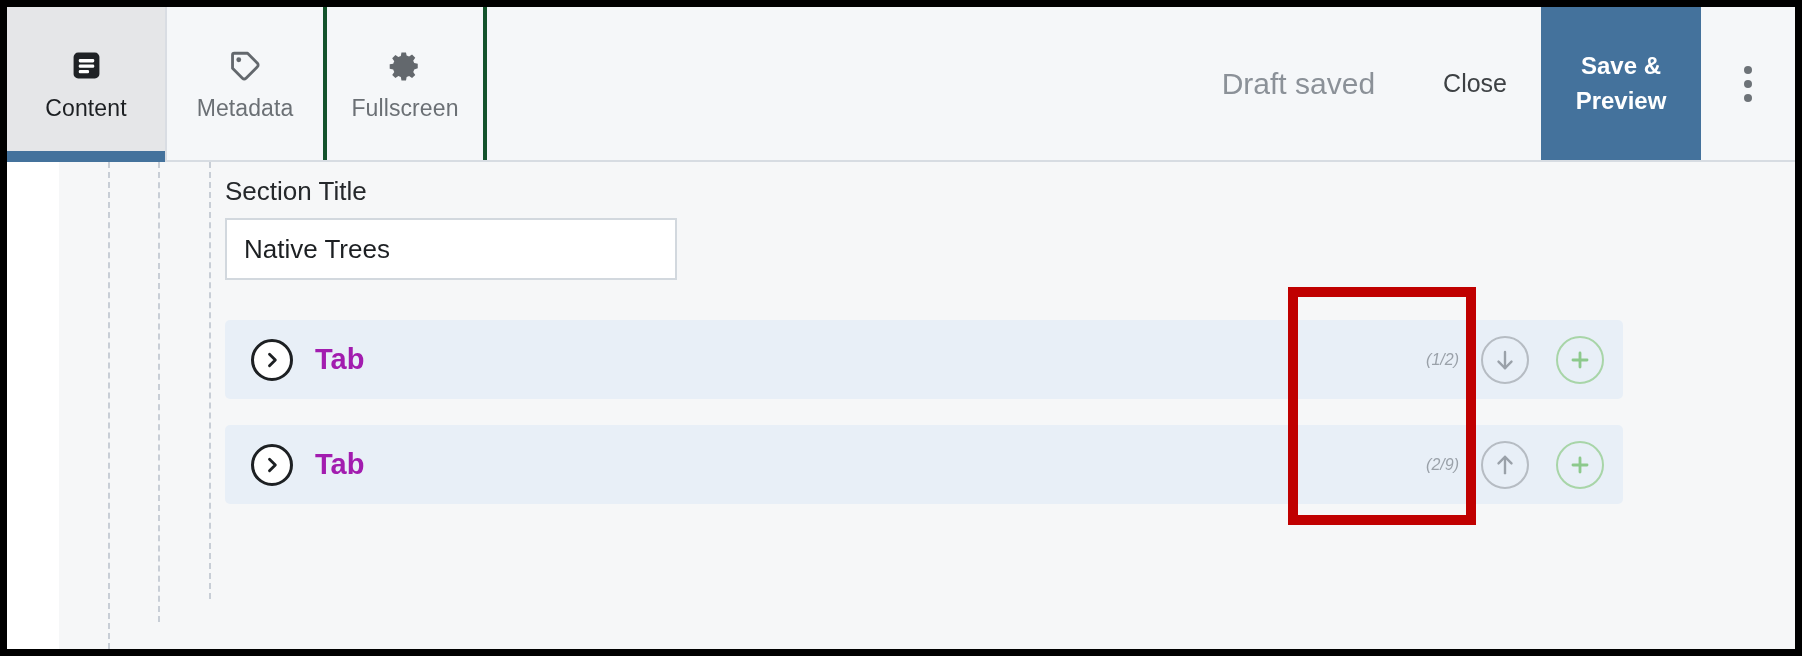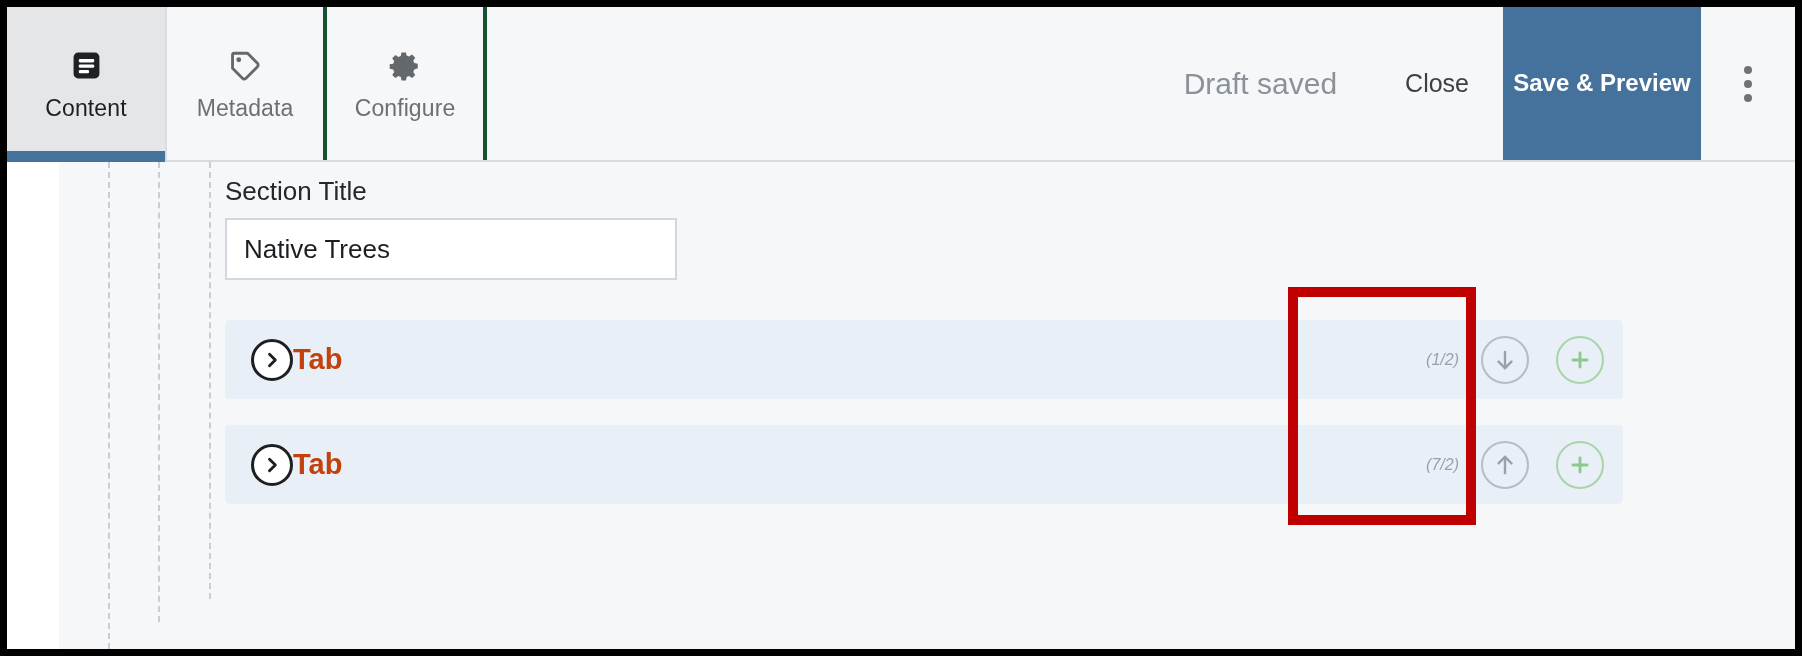--- a/index.html
+++ b/index.html
@@ -73,21 +73,21 @@
   }
   .close-btn {
     display: flex; align-items: center;
     font-size: 25px;
     color: #3d4144;
     padding: 0 34px;
     cursor: pointer;
     white-space: nowrap;
   }
   .save-preview {
-    width: 198px;
+    width: 160px;
     background: #44729c;
     color: #ffffff;
     font-size: 24px;
     font-weight: bold;
     line-height: 1.45;
     display: flex;
     align-items: center;
     justify-content: center;
     text-align: center;
     cursor: pointer;
@@ -168,23 +168,24 @@
     border: 3px solid #1d2023;
     border-radius: 50%;
     background: #ffffff;
     display: flex;
     align-items: center;
     justify-content: center;
     cursor: pointer;
     flex: none;
   }
   .row-label {
+    margin-left: 22px;
     font-size: 29px;
     font-weight: bold;
-    color: #c2410c;
+    color: #a21caf;
   }
   .row-spacer { flex: 1; }
   .counter {
     font-size: 16px;
     font-style: italic;
     color: #9aa1a9;
     margin-right: 22px;
     white-space: nowrap;
   }
   .move-circle {
@@ -248,21 +249,21 @@
       <span class="tab-label">Metadata</span>
     </div>
 
     <div class="tab">
       <span class="tab-icon">
         <svg width="34" height="34" viewBox="0 0 24 24" fill="#63686d">
           <path d="M12 8.2a3.8 3.8 0 1 0 0 7.6 3.8 3.8 0 0 0 0-7.6zm0 5.6a1.8 1.8 0 1 1 0-3.6 1.8 1.8 0 0 1 0 3.6z"></path>
           <path d="M21 13.6v-3.2l-2.5-.45a6.9 6.9 0 0 0-.72-1.74l1.45-2.08-2.27-2.27-2.08 1.45a6.9 6.9 0 0 0-1.74-.72L12.7 2.5H9.5l-.45 2.5c-.62.17-1.2.41-1.74.72L5.23 4.27 2.96 6.54l1.45 2.08c-.31.54-.55 1.12-.72 1.74L1.2 10.8v3.2l2.5.45c.17.62.41 1.2.72 1.74l-1.45 2.08 2.27 2.27 2.08-1.45c.54.31 1.12.55 1.74.72l.45 2.49h3.2l.45-2.49c.62-.17 1.2-.41 1.74-.72l2.08 1.45 2.27-2.27-1.45-2.08c.31-.54.55-1.12.72-1.74z"></path>
         </svg>
       </span>
-      <span class="tab-label">Configure</span>
+      <span class="tab-label">Fullscreen</span>
     </div>
 
 
     <div class="toolbar-spacer"></div>
 
     <div class="draft-status">Draft saved</div>
     <div class="close-btn">Close</div>
     <div class="save-preview">Save &amp; Preview</div>
     <div class="kebab">
       <span class="dots">
@@ -308,21 +309,21 @@
       </div>
 
       <div class="tab-row row-2">
         <span class="expand-circle">
           <svg width="20" height="20" viewBox="0 0 24 24" fill="none" stroke="#1d2023" stroke-width="3.4" stroke-linecap="round" stroke-linejoin="round">
             <path d="M9 5l7 7-7 7"></path>
           </svg>
         </span>
         <span class="row-label">Tab</span>
         <span class="row-spacer"></span>
-        <span class="counter">(7/2)</span>
+        <span class="counter">(2/9)</span>
         <span class="move-circle">
           <svg width="26" height="26" viewBox="0 0 24 24" fill="none" stroke="#9aa1a9" stroke-width="2.2" stroke-linecap="round" stroke-linejoin="round">
             <path d="M12 19.5v-15"></path>
               <path d="M6 10.5l6-6 6 6"></path>
           </svg>
         </span>
         <span class="add-circle">
           <svg width="26" height="26" viewBox="0 0 24 24" fill="none" stroke="#8cc98c" stroke-width="2.6" stroke-linecap="round">
             <path d="M12 5.5v13"></path>
               <path d="M5.5 12h13"></path>

